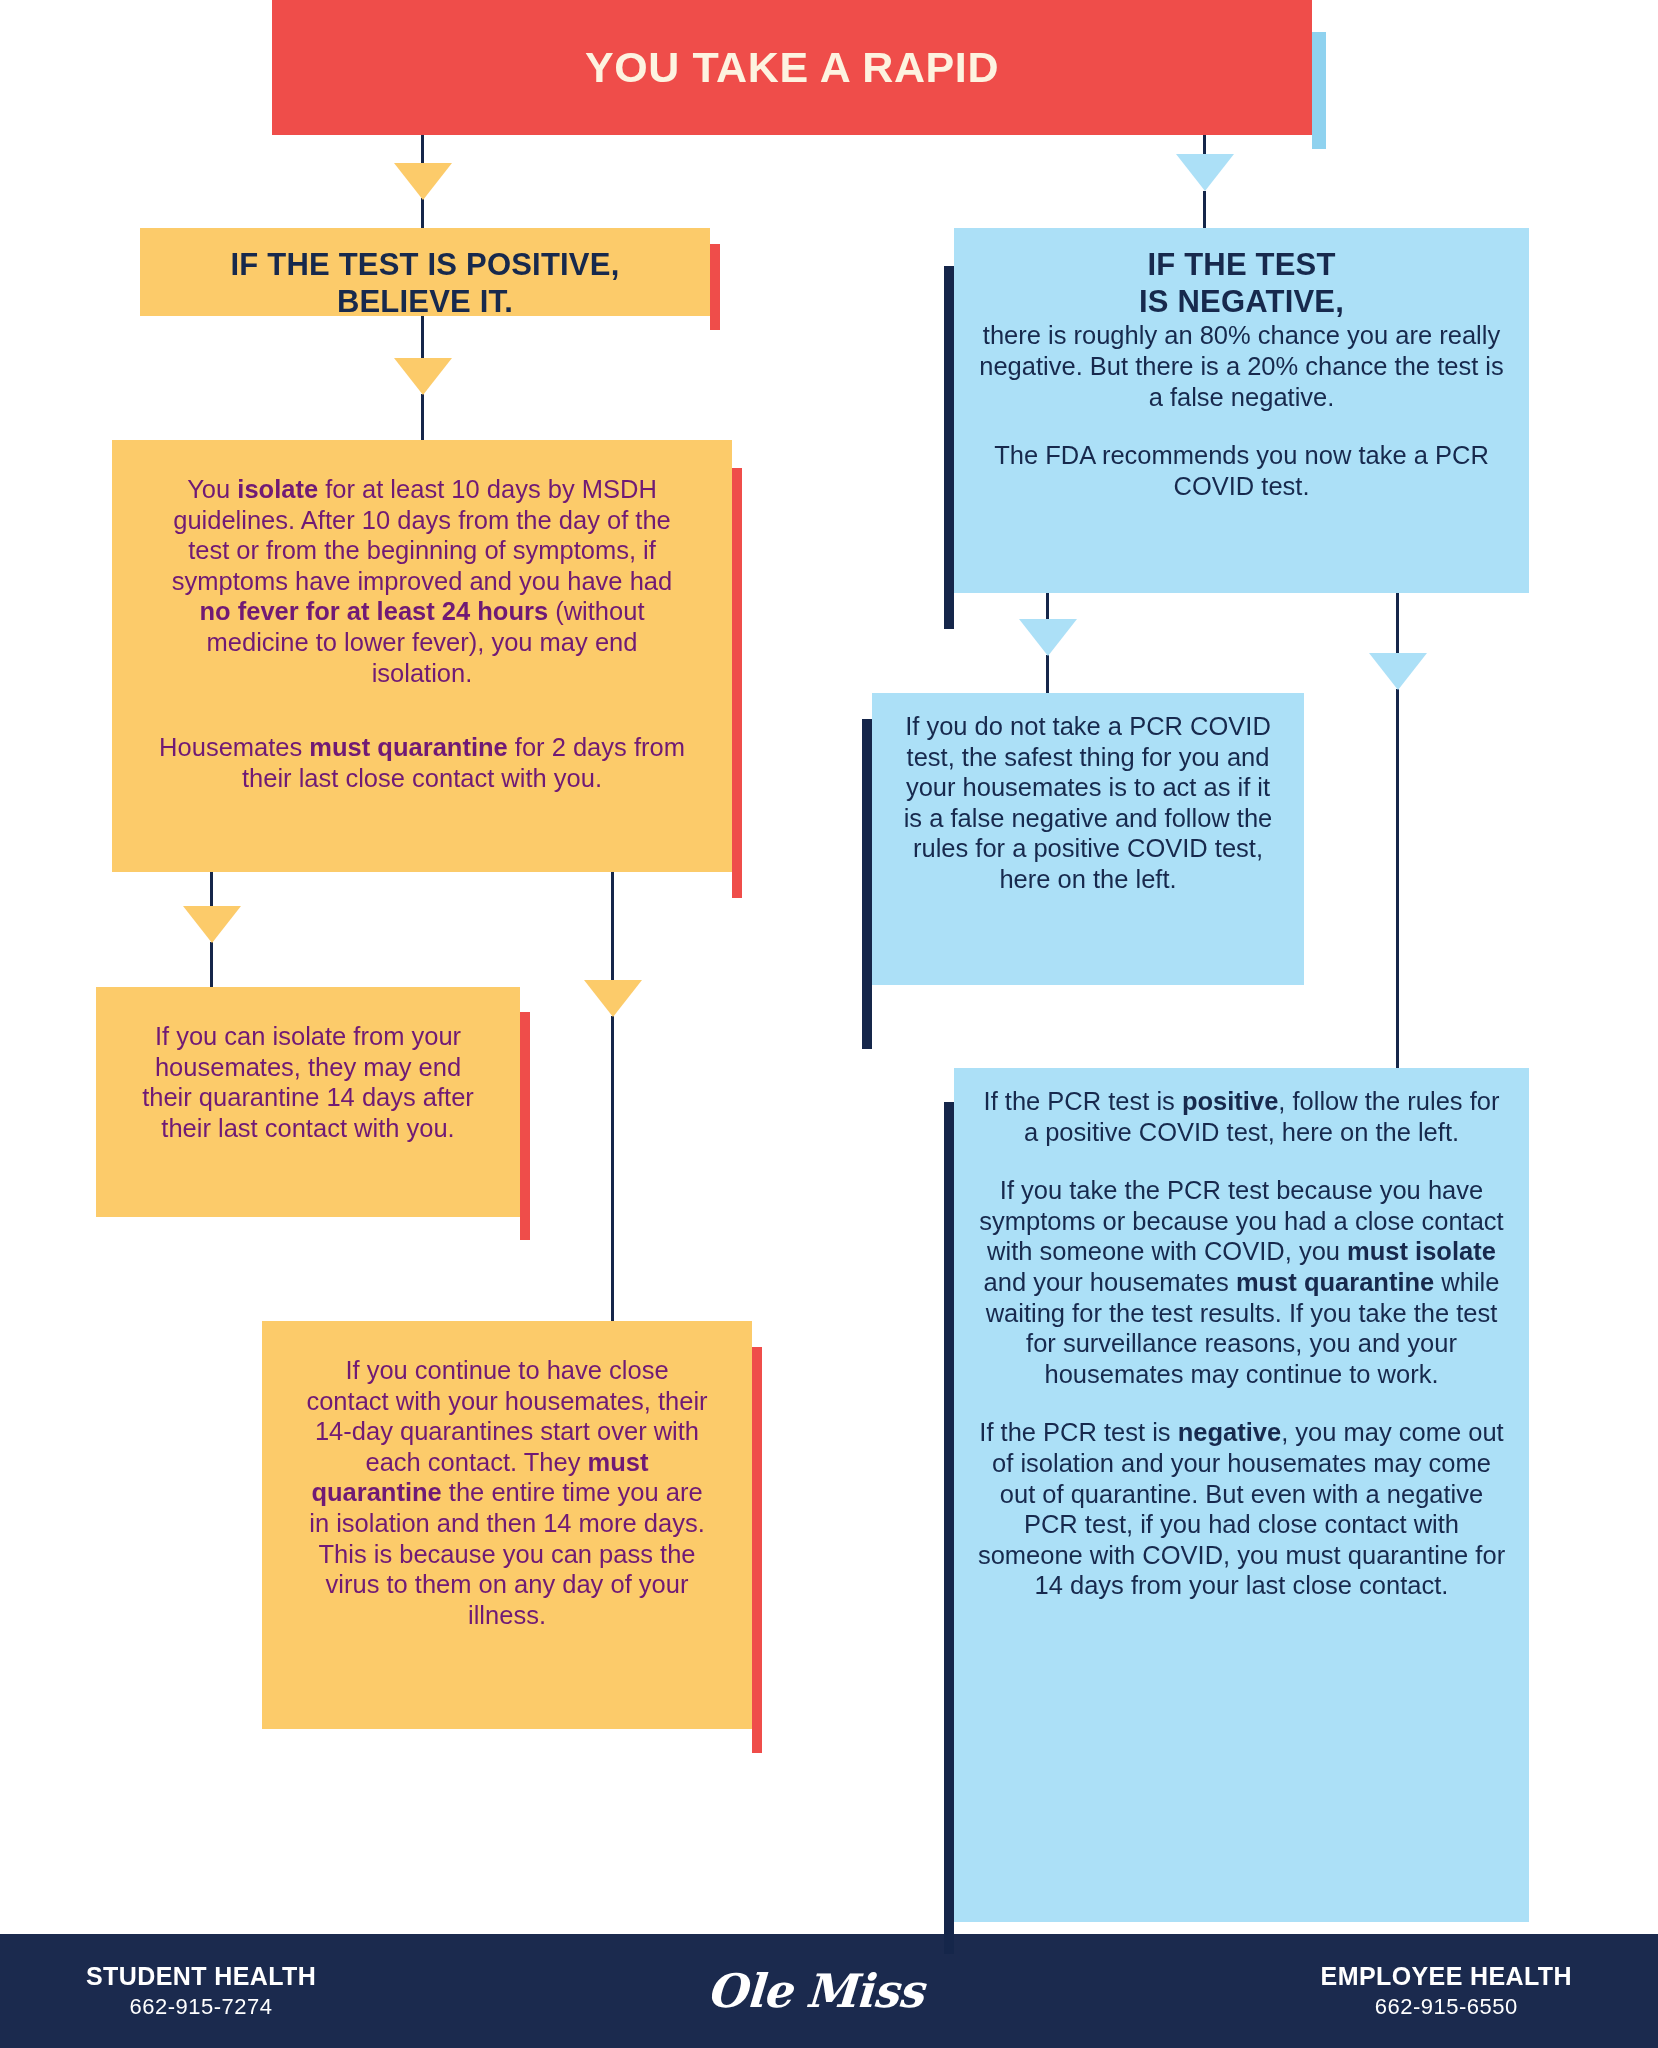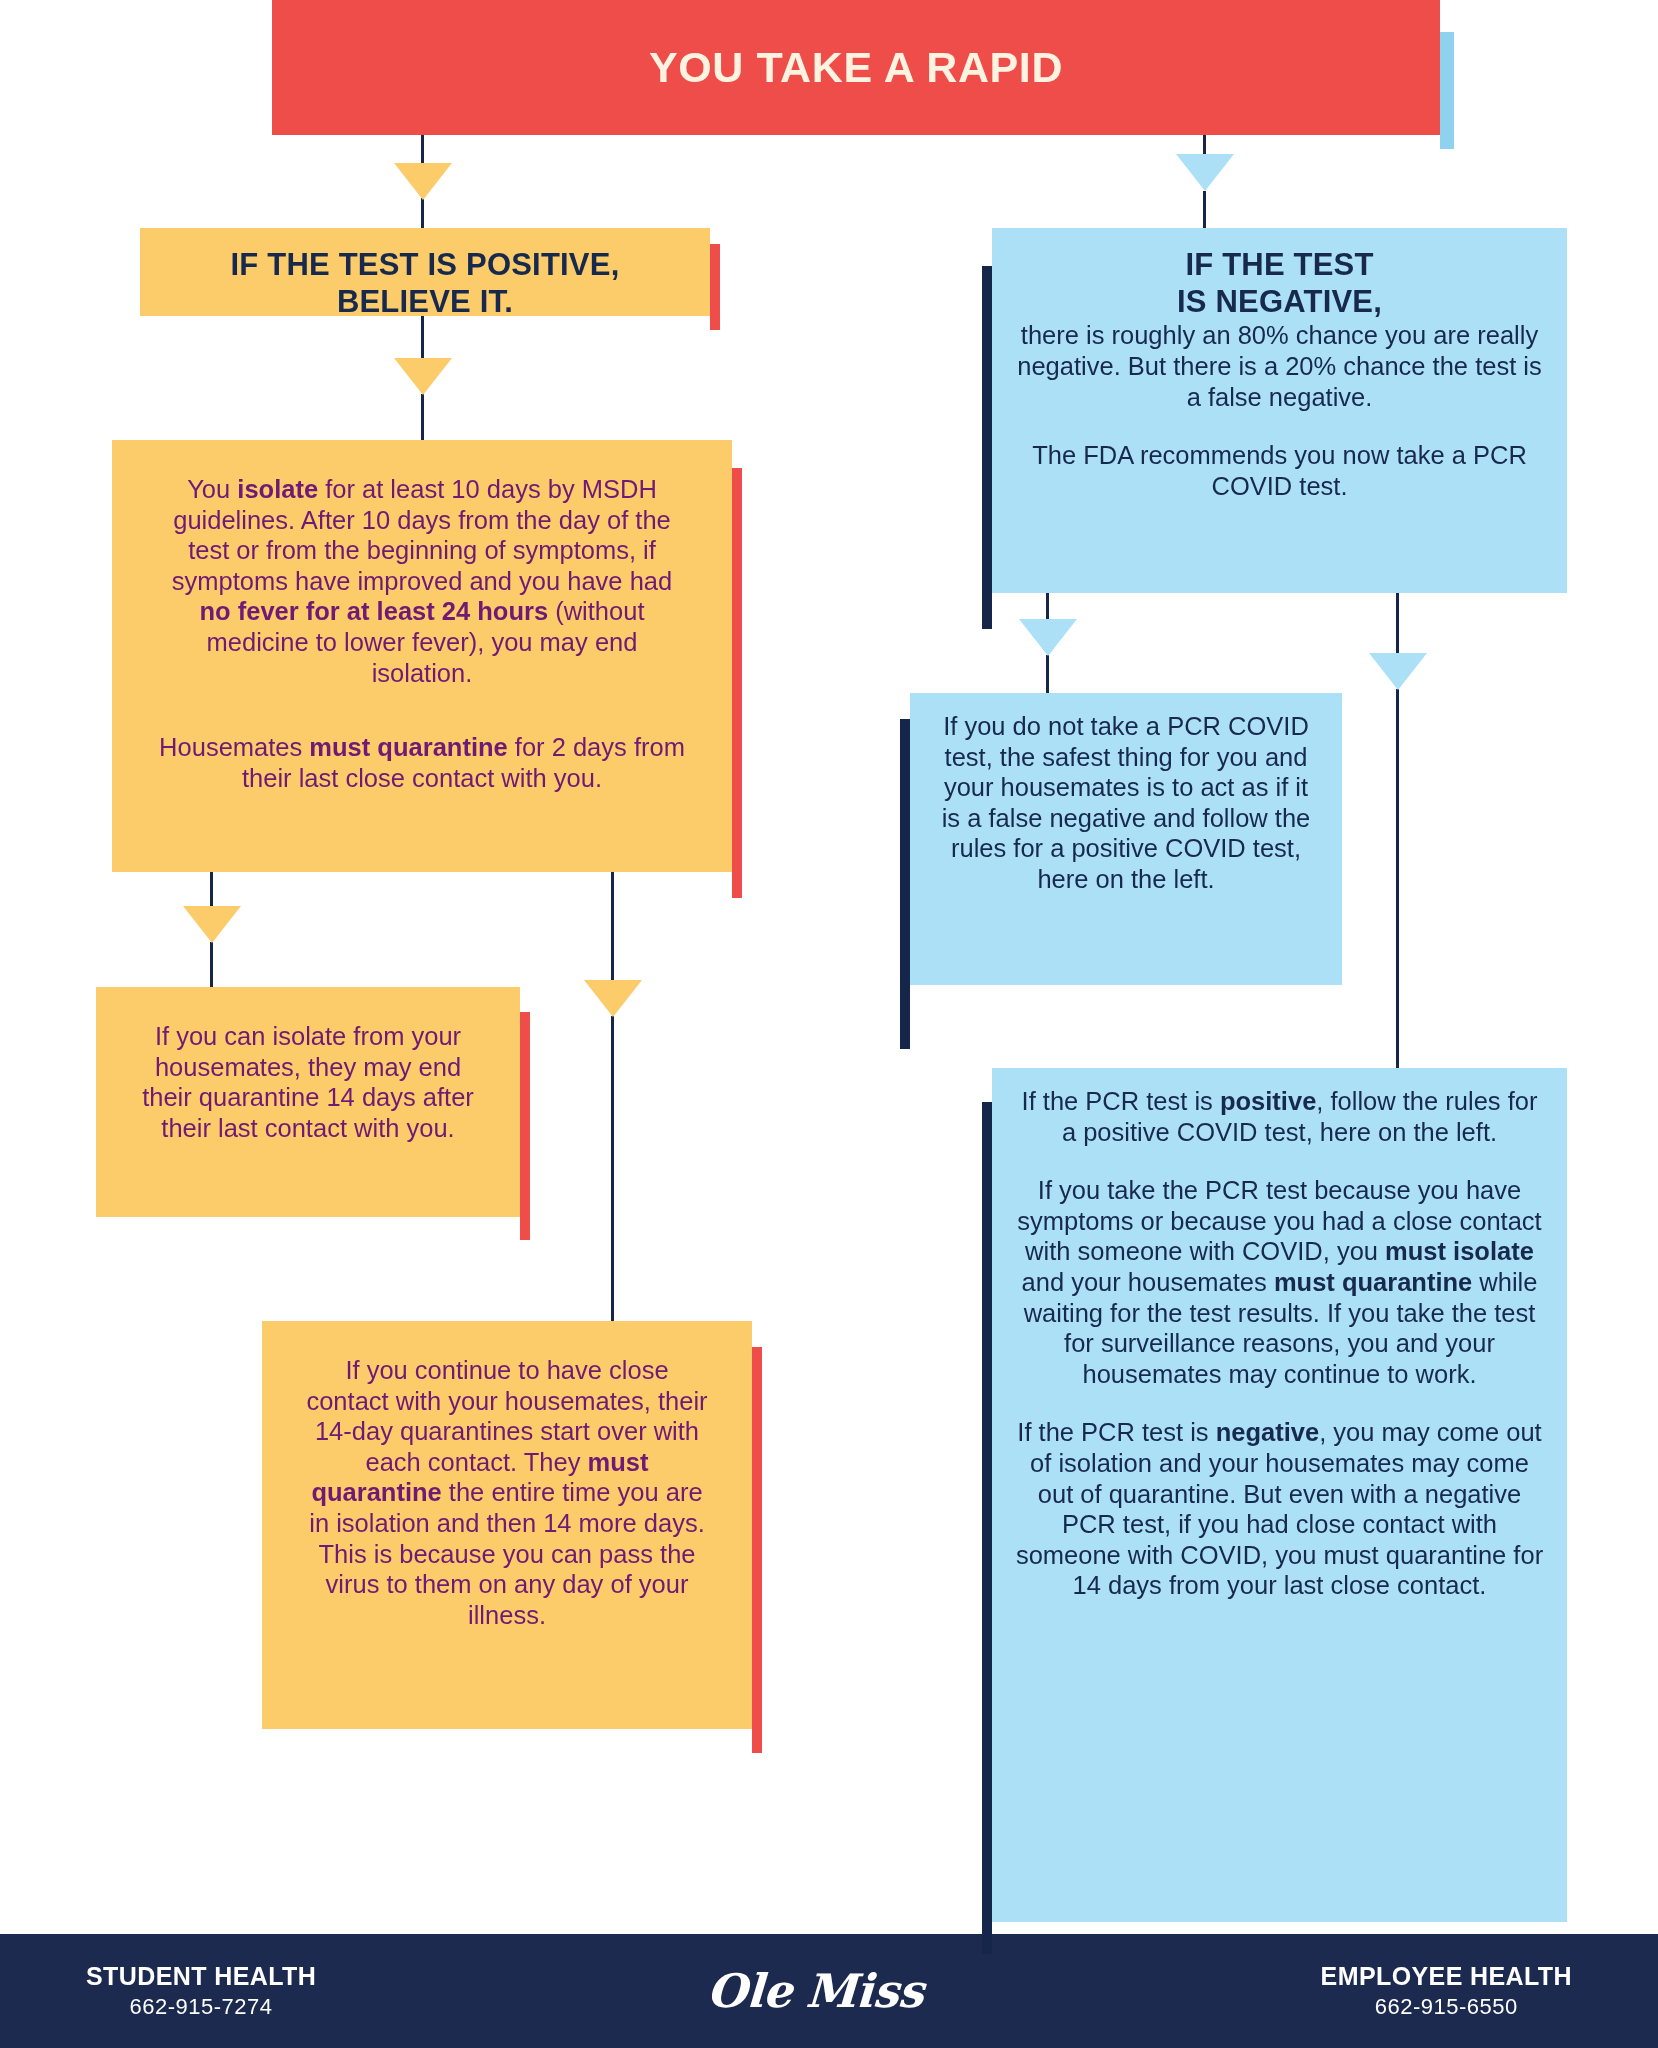--- a/index.html
+++ b/index.html
@@ -14,21 +14,21 @@
   .stage{position:absolute;inset:0;}
 
   
   .box{position:absolute;box-sizing:border-box;}
   .box .inner{position:relative;z-index:2;width:100%;height:100%;box-sizing:border-box;
     display:flex;flex-direction:column;justify-content:flex-start;}
   .accent{position:absolute;z-index:1;}
 
   
   #header{
-    left:272px;top:0px;width:1168px;height:135px;
+    left:272px;top:0px;width:1040px;height:135px;
     background:#ef4d4a;
   }
   #header .accent{right:-14px;top:32px;width:14px;bottom:-14px;background:#8fd2ef;}
   #header .inner{align-items:center;justify-content:center;}
   #header h1{
     margin:0;color:#fdf3e0;
     font-size:43px;line-height:1.16;letter-spacing:.6px;
     font-weight:bold;text-align:center;text-transform:uppercase;
   }
 
@@ -37,21 +37,21 @@
   .ybox > .accent{width:10px;background:#ef4d4a;right:-10px;}
   .ybox .inner{padding:18px 26px;}
   .ybox p{margin:16px;color:#701a75;font-size:25.5px;line-height:1.20;text-align:center;}
   .ybox p + p{margin-top:28px;}
   .ybox h2{
     margin:0;font-size:31px;line-height:1.2;text-align:center;
     font-weight:bold;letter-spacing:.2px;color:#17294d;text-transform:uppercase;
   }
 
   
-  .bbox{background:#ace0f7;margin-left:38px;}
+  .bbox{background:#ace0f7;}
   .bbox > .accent{width:10px;background:#15264a;left:-10px;}
   .bbox .inner{padding:18px 22px;}
   .bbox p{margin:0;color:#17294d;font-size:25.5px;line-height:1.20;text-align:center;}
   .bbox p + p{margin-top:28px;}
   .bbox .hd{font-weight:bold;font-size:31px;line-height:1.2;letter-spacing:.2px;text-transform:uppercase;}
 
   b{font-weight:bold;}
 
   
   .line{position:absolute;width:3px;background:#15264a;z-index:0;}

